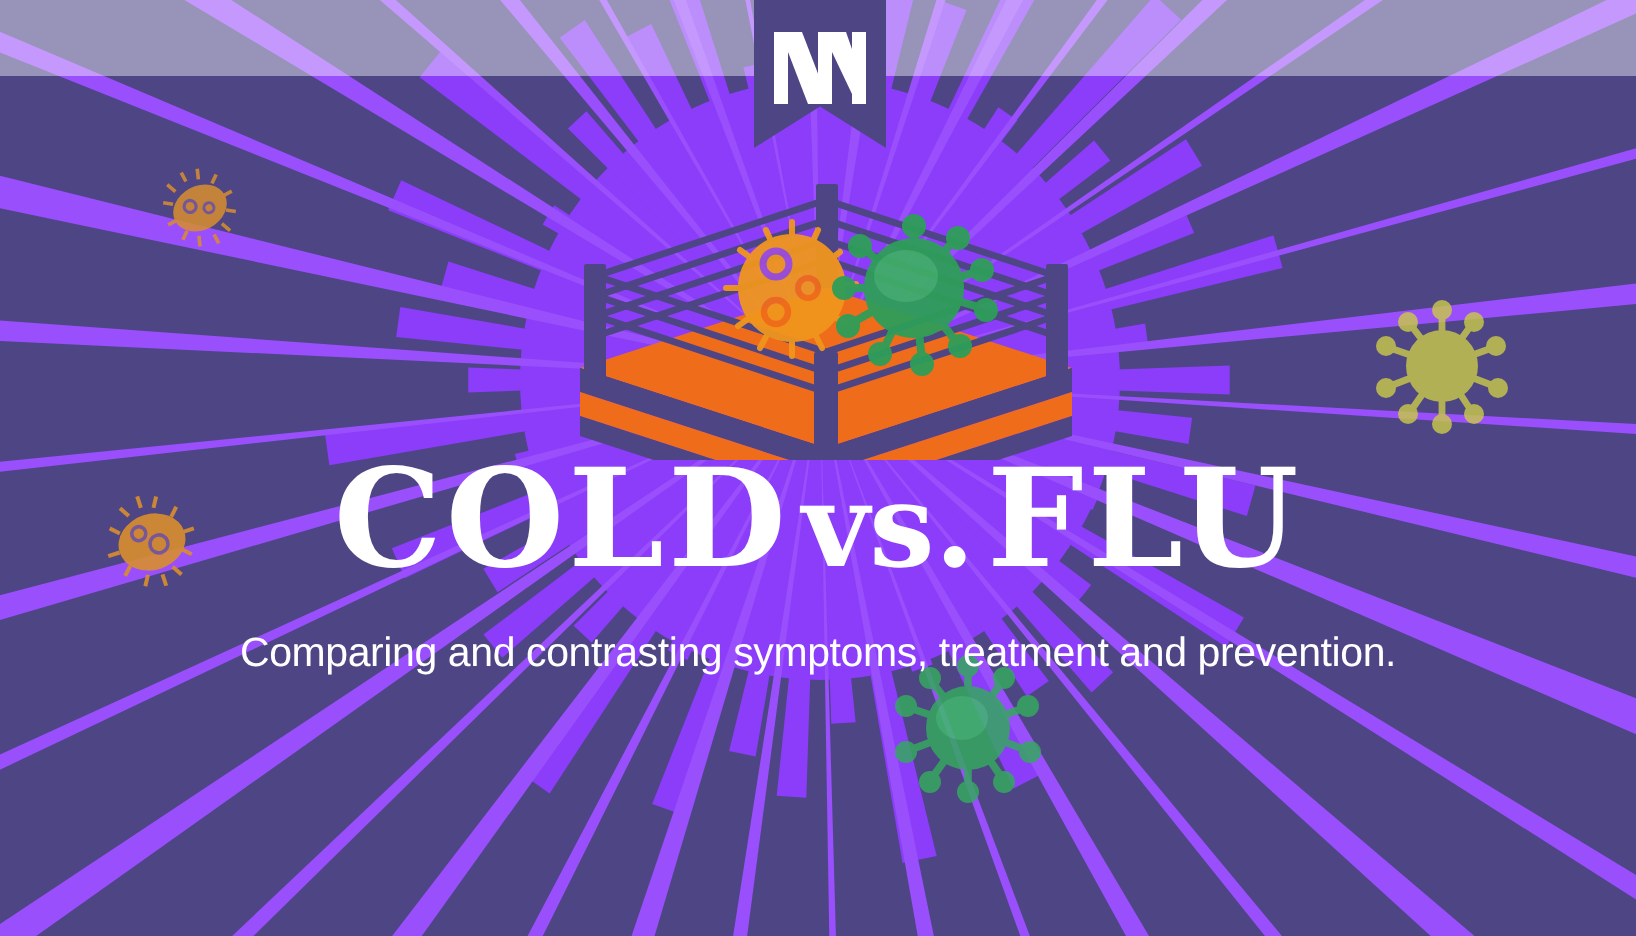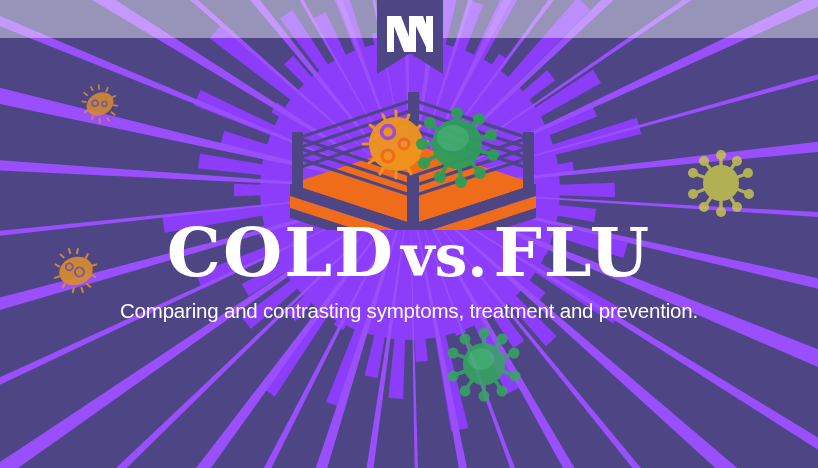--- a/index.html
+++ b/index.html
@@ -72,21 +72,21 @@
     top: 216px;
     width: 818px;
     text-align: center;
   }
   #title {
     margin: 0;
     color: #ffffff;
     font-family: "DejaVu Serif", serif;
     font-weight: bold;
     font-size: 68px;
-    line-height: 72px;
+    line-height: 89px;
     letter-spacing: 2px;
     white-space: nowrap;
   }
   #title .word-vs {
     font-size: 58px;
     letter-spacing: 0px;
     padding: 0 6px;
   }
   #subtitle {
     margin: 6px 0 12px 0;

